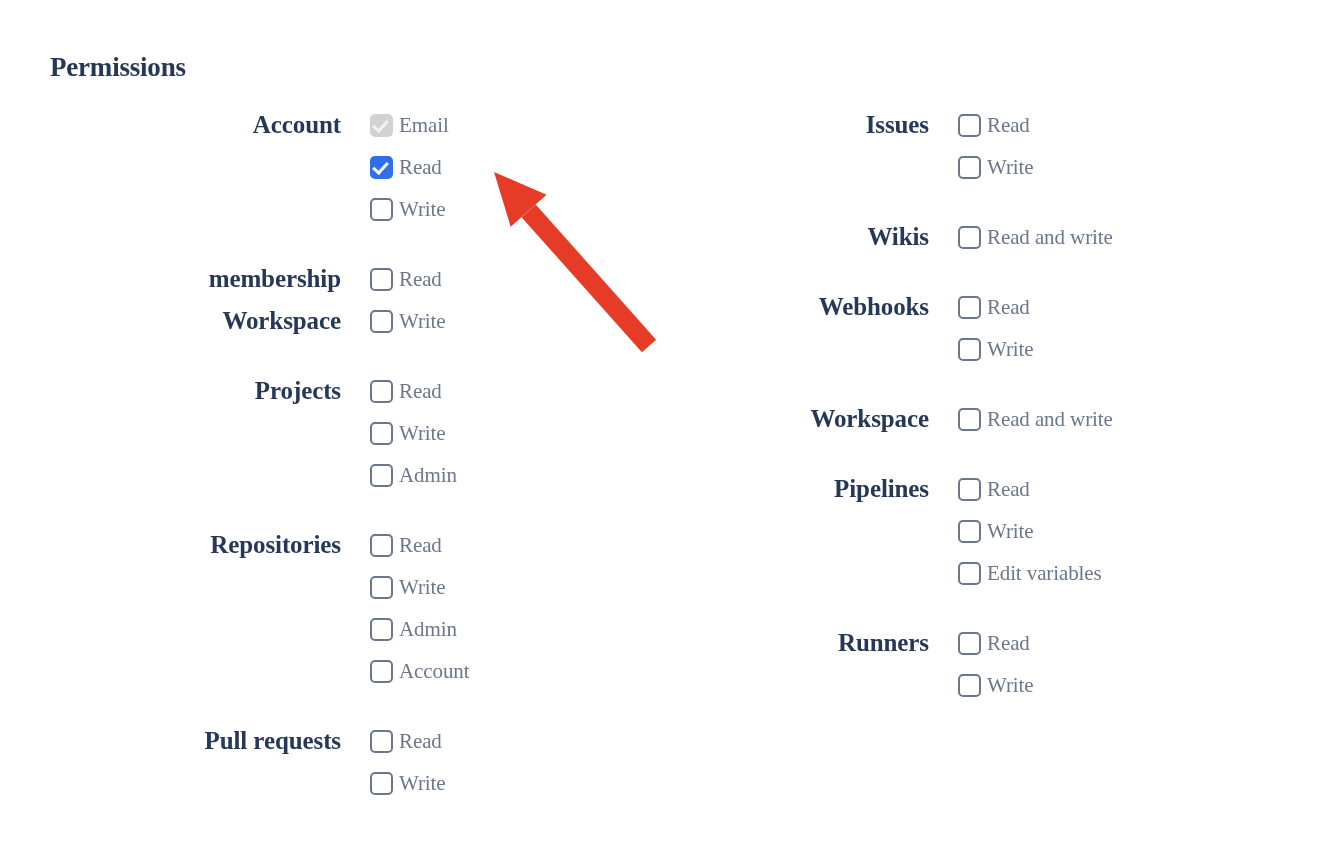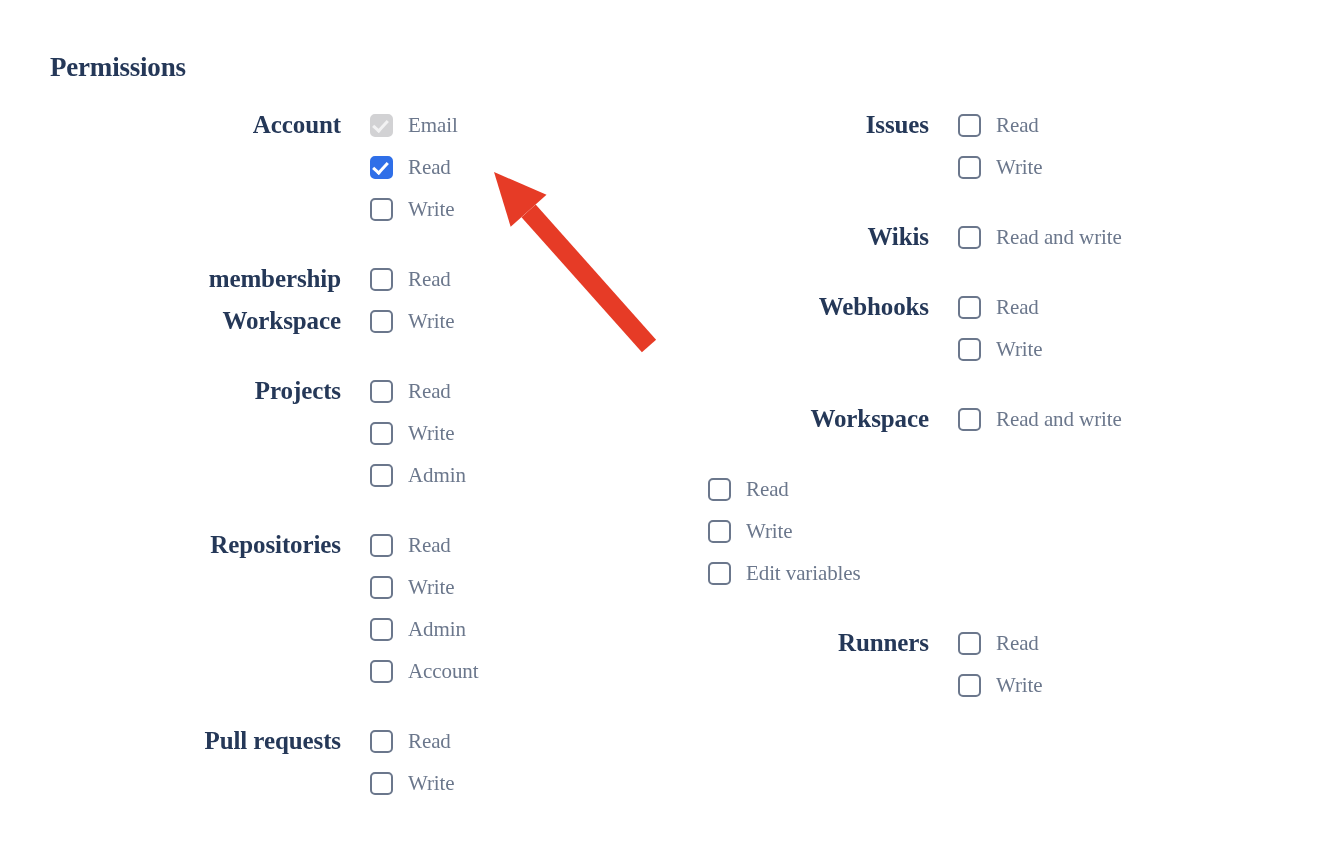--- a/index.html
+++ b/index.html
@@ -105,21 +105,21 @@
     transform: rotate(42deg);
     display: none;
   }
   .cbx.checked .tick,
   .cbx.disabled .tick { display: block; }
   .cbx.disabled .tick { border-color: #f2f2f3; }
 
   .option-label {
     font-size: 21px;
     color: #6b778c;
-    margin-left: 15px;
+    margin-left: 6px;
     line-height: 42px;
     white-space: nowrap;
     letter-spacing: -0.1px;
   }
 
   
   .annotation-arrow {
     position: absolute;
     left: 0;
     top: 0;
@@ -280,20 +280,23 @@
           <span class="lbl-line">Workspace</span>
         </div>
         <div class="options">
           <div class="option-row">
             <span class="cbx"></span>
             <span class="option-label">Read and write</span>
           </div>
         </div>
       </div>
       <div class="perm-group">
+        <div class="group-label">
+          <span class="lbl-line">Pipelines</span>
+        </div>
         <div class="options">
           <div class="option-row">
             <span class="cbx"></span>
             <span class="option-label">Read</span>
           </div>
           <div class="option-row">
             <span class="cbx"></span>
             <span class="option-label">Write</span>
           </div>
           <div class="option-row">

